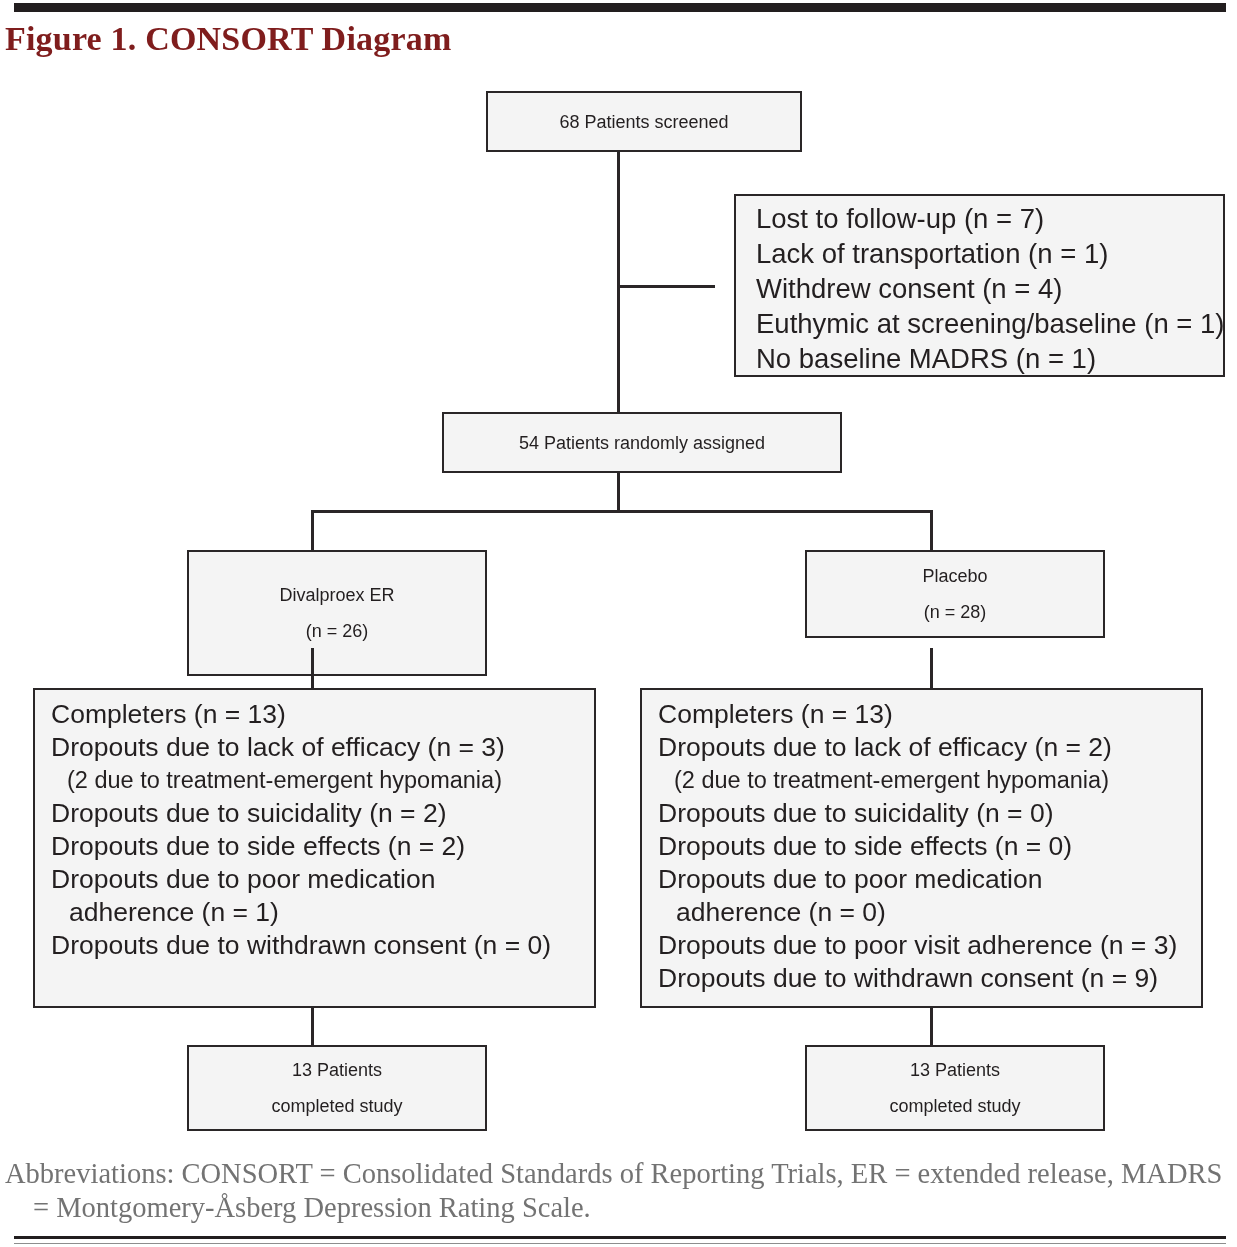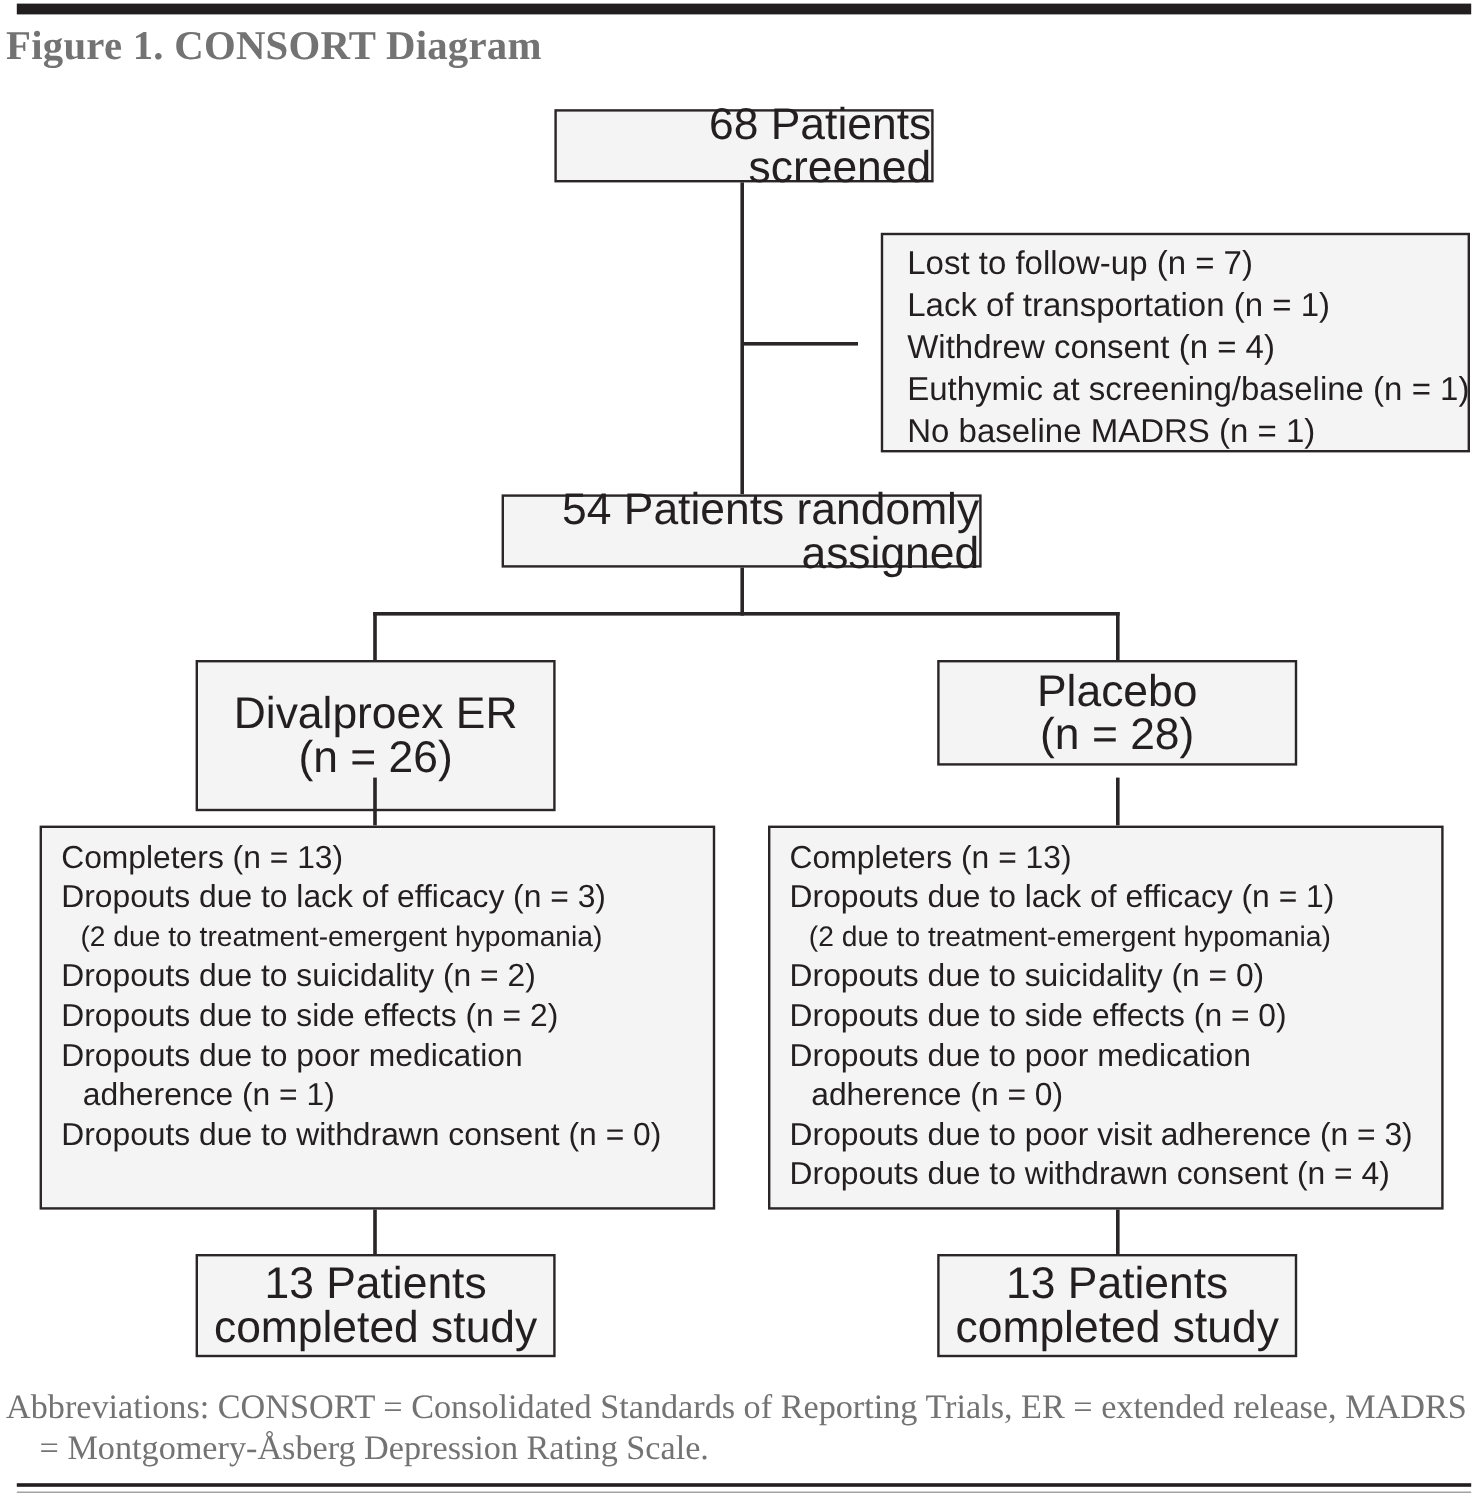--- a/index.html
+++ b/index.html
@@ -23,37 +23,38 @@
     background: #221e1f;
   }
   .figure-title {
     position: absolute;
     left: 5px;
     top: 20px;
     font-family: "Liberation Serif", "DejaVu Serif", serif;
     font-weight: bold;
     font-size: 34px;
     letter-spacing: 0.2px;
-    color: #737373;
+    color: #7f1d1d;
     white-space: nowrap;
   }
   .node {
     position: absolute;
     background: #f4f4f4;
     border: 2.5px solid #2a2627;
     box-sizing: border-box;
   }
   .node.center {
     display: flex;
     flex-direction: column;
     align-items: center;
     justify-content: center;
-    text-align: right;
-    font-size: 37px;
+    text-align: left;
+    font-size: 18px;
     line-height: 36px;
+    margin-left: 24px;
   }
   .node.list {
     font-size: 27.5px;
     line-height: 35px;
     padding: 5px 6px 0 20px;
   }
   .node.detail {
     font-size: 26.5px;
     line-height: 33px;
     padding: 8px 4px 0 16px;
@@ -135,28 +136,28 @@
       <div class="bline">Dropouts due to lack of efficacy (n = 3)</div>
       <div class="bline note">(2 due to treatment-emergent hypomania)</div>
       <div class="bline">Dropouts due to suicidality (n = 2)</div>
       <div class="bline">Dropouts due to side effects (n = 2)</div>
       <div class="bline">Dropouts due to poor medication</div>
       <div class="bline cont">adherence (n = 1)</div>
       <div class="bline">Dropouts due to withdrawn consent (n = 0)</div>
     </div>
   <div class="node detail" style="left:640px; top:688px; width:563px; height:320px;">
       <div class="bline">Completers (n = 13)</div>
-      <div class="bline">Dropouts due to lack of efficacy (n = 1)</div>
+      <div class="bline">Dropouts due to lack of efficacy (n = 2)</div>
       <div class="bline note">(2 due to treatment-emergent hypomania)</div>
       <div class="bline">Dropouts due to suicidality (n = 0)</div>
       <div class="bline">Dropouts due to side effects (n = 0)</div>
       <div class="bline">Dropouts due to poor medication</div>
       <div class="bline cont">adherence (n = 0)</div>
       <div class="bline">Dropouts due to poor visit adherence (n = 3)</div>
-      <div class="bline">Dropouts due to withdrawn consent (n = 4)</div>
+      <div class="bline">Dropouts due to withdrawn consent (n = 9)</div>
     </div>
 
   <div class="connector" style="left:311px; top:1008px; width:3px; height:37px;"></div>
   <div class="connector" style="left:930px; top:1008px; width:3px; height:37px;"></div>
 
   <div class="node center" style="left:163px; top:1045px; width:300px; height:86px;">
     <div>13 Patients</div>
     <div>completed study</div>
   </div>
   <div class="node center" style="left:781px; top:1045px; width:300px; height:86px;">

